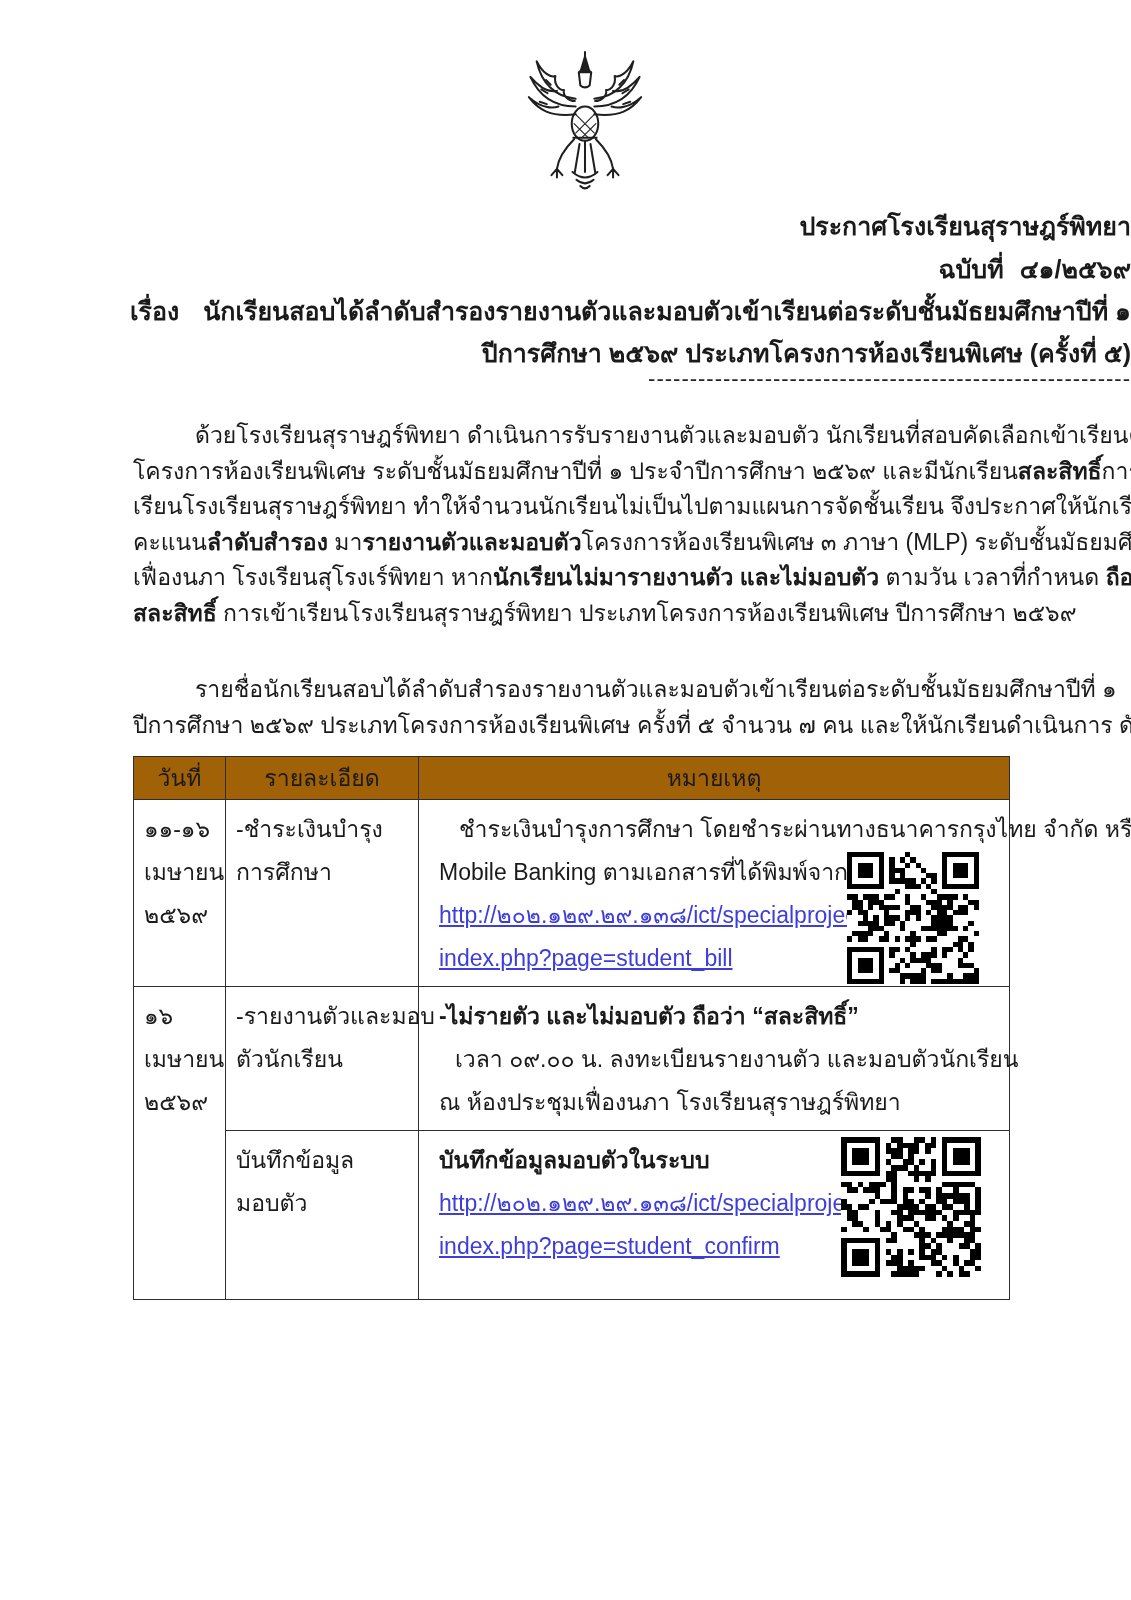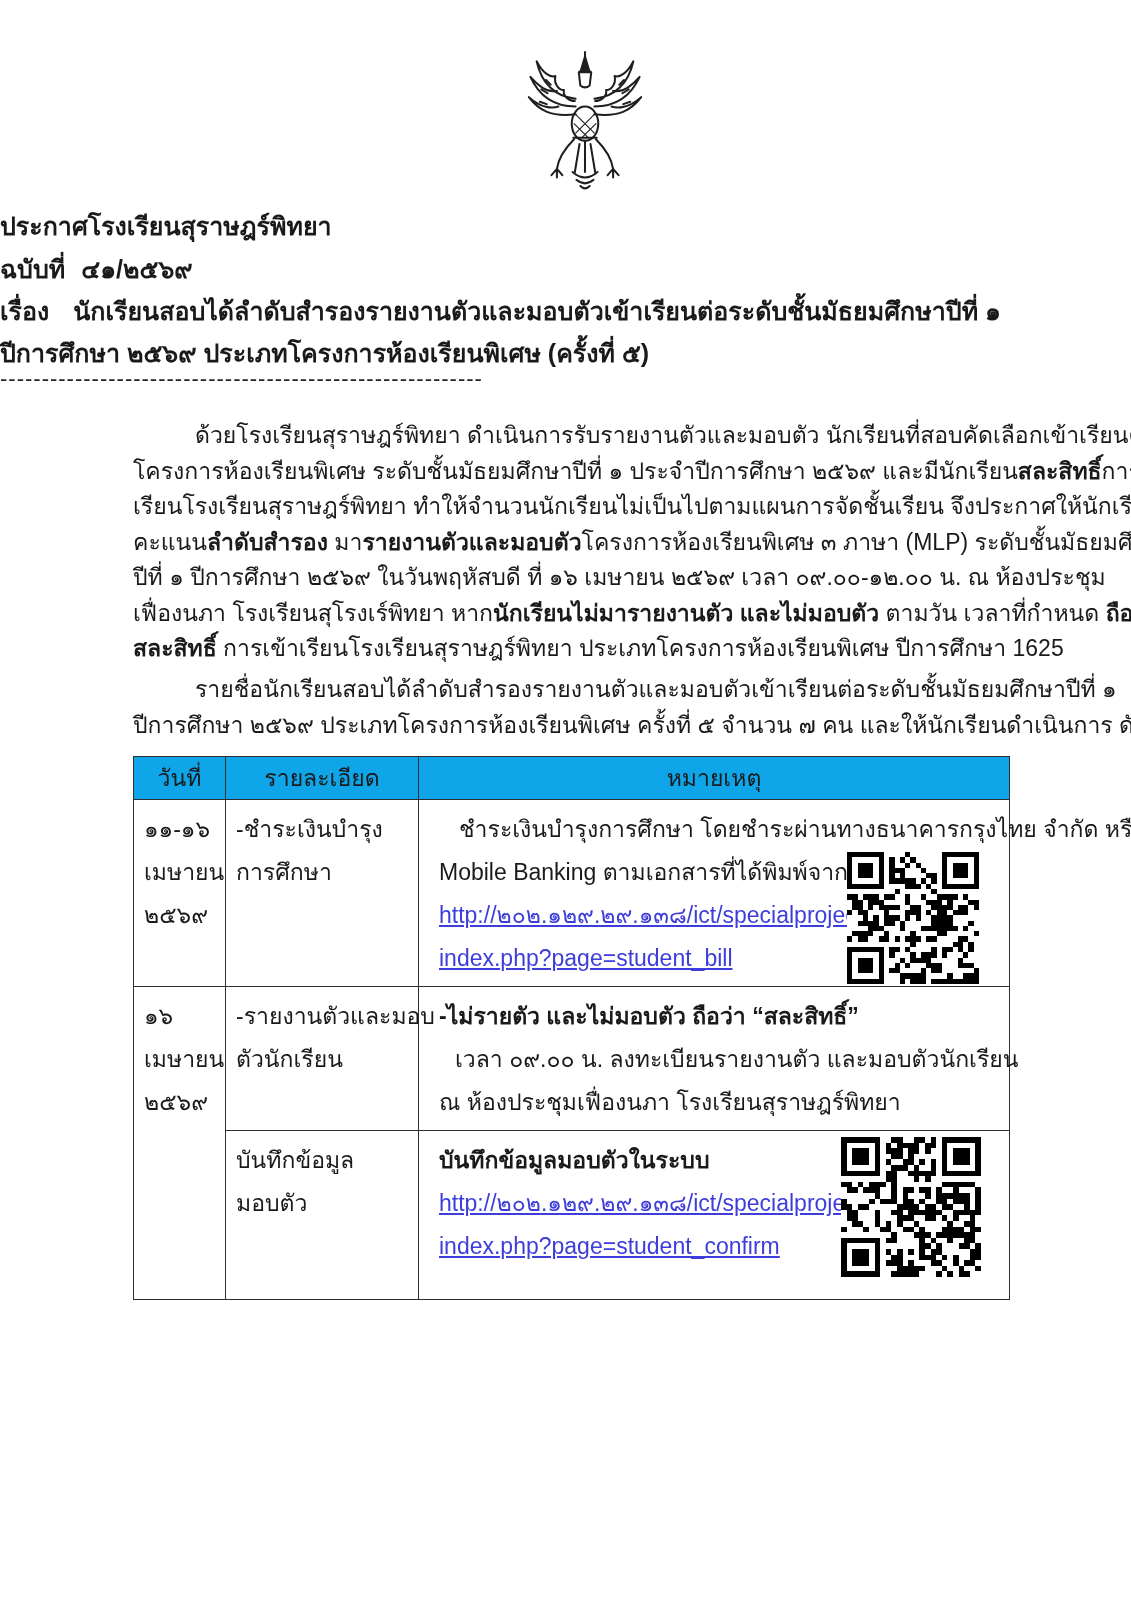--- a/index.html
+++ b/index.html
@@ -8,21 +8,21 @@
     width:1131px;height:1600px;
     background:#ffffff;
     font-family:"Liberation Sans", sans-serif;
     color:#1a1a1a;
     overflow:hidden;
   }
   
   .emblem{position:absolute;left:507px;top:50px;width:156px;height:152px;}
   .emblem svg{width:100%;height:100%;}
   
-  .h-center{position:absolute;left:0;width:1131px;text-align:left;white-space:nowrap;}
+  .h-center{position:absolute;left:0;width:1131px;text-align:right;white-space:nowrap;}
   .title{top:206px;font-size:25px;font-weight:bold;}
   .issue{top:249px;font-size:25px;font-weight:bold;}
   .issue .num{margin-left:16px;}
   .subject1{top:291px;font-size:25px;font-weight:bold;}
   .subject1 .lbl{margin-right:24px;}
   .subject2{top:333px;font-size:25px;font-weight:bold;}
   .divider{top:366px;font-size:22px;letter-spacing:1px;color:#222;}
   
   .para{position:absolute;left:133px;width:886px;font-size:23px;}
   .para .line{height:35.5px;line-height:35.5px;white-space:nowrap;}
@@ -37,21 +37,21 @@
   }
   table.sched col.c1{width:92px;}
   table.sched col.c2{width:193px;}
   table.sched col.c3{width:591px;}
   table.sched th, table.sched td{
     border:1.5px solid #2e2e2e;
     vertical-align:top;
     padding:0;
   }
   table.sched th{
-    background:#0ea5e9;
+    background:#a16207;
     font-weight:normal;
     height:42px;
     text-align:center;
     vertical-align:middle;
     font-size:23px;
   }
   td .cell{padding:8px 6px 6px 10px;}
   td .cl{line-height:43px;height:43px;white-space:nowrap;}
   .remark-cell{position:relative;}
   .rline{line-height:43px;height:43px;white-space:nowrap;padding-left:10px;}
@@ -102,23 +102,22 @@
     <span class="lbl">เรื่อง</span><span>นักเรียนสอบได้ลำดับสำรองรายงานตัวและมอบตัวเข้าเรียนต่อระดับชั้นมัธยมศึกษาปีที่ ๑</span>
   </div>
   <div class="h-center subject2">ปีการศึกษา ๒๕๖๙ ประเภทโครงการห้องเรียนพิเศษ (ครั้งที่ ๕)</div>
   <div class="h-center divider">----------------------------------------------------------</div>
 
   <div class="para p1">
     <div class="line indent"><span>ด้วยโรงเรียนสุราษฎร์พิทยา ดำเนินการรับรายงานตัวและมอบตัว นักเรียนที่สอบคัดเลือกเข้าเรียนต่อ</span></div>
     <div class="line"><span>โครงการห้องเรียนพิเศษ ระดับชั้นมัธยมศึกษาปีที่ ๑ ประจำปีการศึกษา ๒๕๖๙ และมีนักเรียน</span><b>สละสิทธิ์</b><span>การเข้า</span></div>
     <div class="line"><span>เรียนโรงเรียนสุราษฎร์พิทยา ทำให้จำนวนนักเรียนไม่เป็นไปตามแผนการจัดชั้นเรียน จึงประกาศให้นักเรียนที่สอบได้</span></div>
     <div class="line"><span>คะแนน</span><b>ลำดับสำรอง</b><span> มา</span><b>รายงานตัวและมอบตัว</b><span>โครงการห้องเรียนพิเศษ ๓ ภาษา (MLP) ระดับชั้นมัธยมศึกษา</span></div>
-    <div class="line"><span>ปีที่ ๑ ปีการศึกษา ๒๕๖๙ ในวันพฤหัสบดี ที่ ๑๖ เมษายน ๒๕๖๙ เวลา ๐๙.๐๐-๑๒.๐๐ น. ณ ห้องประชุม</span></div>
     <div class="line"><span>เฟื่องนภา โรงเรียนสุโรงเร์พิทยา หาก</span><b>นักเรียนไม่มารายงานตัว และไม่มอบตัว</b><span> ตามวัน เวลาที่กำหนด </span><b>ถือว่า</b></div>
-    <div class="line"><b>สละสิทธิ์</b><span> การเข้าเรียนโรงเรียนสุราษฎร์พิทยา ประเภทโครงการห้องเรียนพิเศษ ปีการศึกษา 1625</span></div>
+    <div class="line"><b>สละสิทธิ์</b><span> การเข้าเรียนโรงเรียนสุราษฎร์พิทยา ประเภทโครงการห้องเรียนพิเศษ ปีการศึกษา ๒๕๖๙</span></div>
   </div>
 
   <div class="para p2">
     <div class="line indent">รายชื่อนักเรียนสอบได้ลำดับสำรองรายงานตัวและมอบตัวเข้าเรียนต่อระดับชั้นมัธยมศึกษาปีที่ ๑</div>
     <div class="line">ปีการศึกษา ๒๕๖๙ ประเภทโครงการห้องเรียนพิเศษ  ครั้งที่ ๕ จำนวน ๗ คน และให้นักเรียนดำเนินการ ดังนี้</div>
   </div>
 
   <table class="sched">
     <colgroup>
         <col class="c1">

